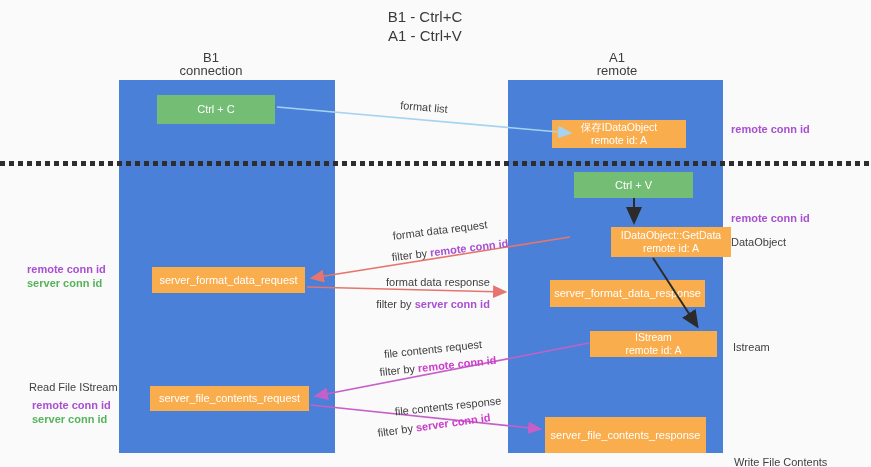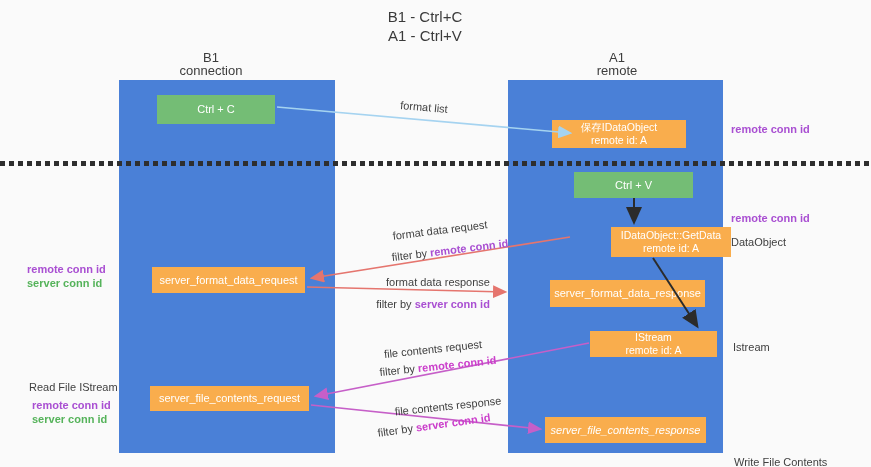--- a/index.html
+++ b/index.html
@@ -131,21 +131,21 @@
 
   <div class="node orange two-line" style="left:590px; top:331px; width:127px; height:26px;">
     <span>IStream</span>
     <span>remote id: A</span>
   </div>
 
   <div class="node orange" style="left:150px; top:386px; width:159px; height:25px;">
     <span>server_file_contents_request</span>
   </div>
 
-  <div class="node orange" style="left:545px; top:417px; width:161px; height:26px;font-style:italic;">
+  <div class="node orange" style="left:545px; top:417px; width:161px; height:36px;">
     <span>server_file_contents_response</span>
   </div>
 
   <svg class="arrows" width="871" height="467" viewBox="0 0 871 467">
     <defs>
       <marker id="head-blue" markerWidth="9" markerHeight="8" refX="7.5" refY="4" orient="auto">
         <path d="M0,0 L9,4 L0,8 z" fill="#a5d3f0"></path>
       </marker>
       <marker id="head-black" markerWidth="9" markerHeight="9" refX="7.5" refY="4.5" orient="auto">
         <path d="M0,0.5 L9,4.5 L0,8.5 z" fill="#2b2b2b"></path>

